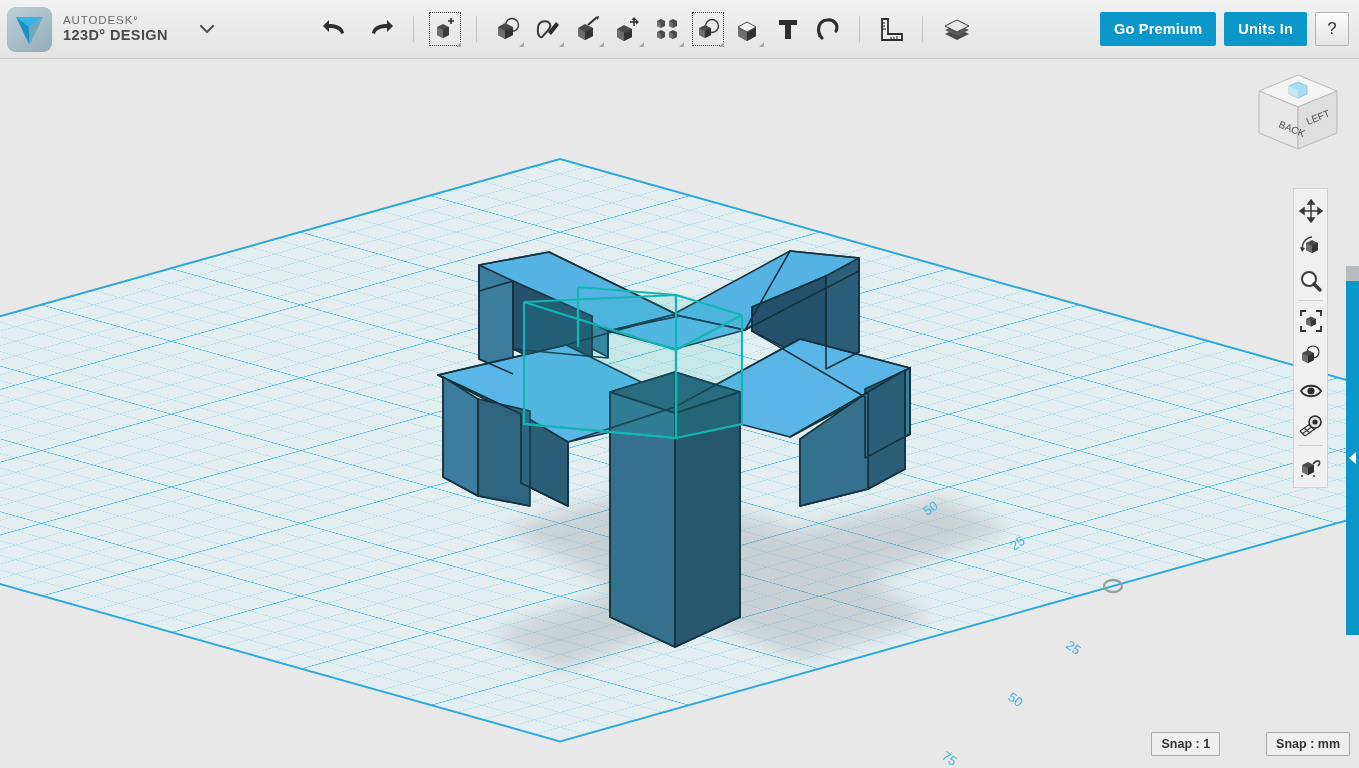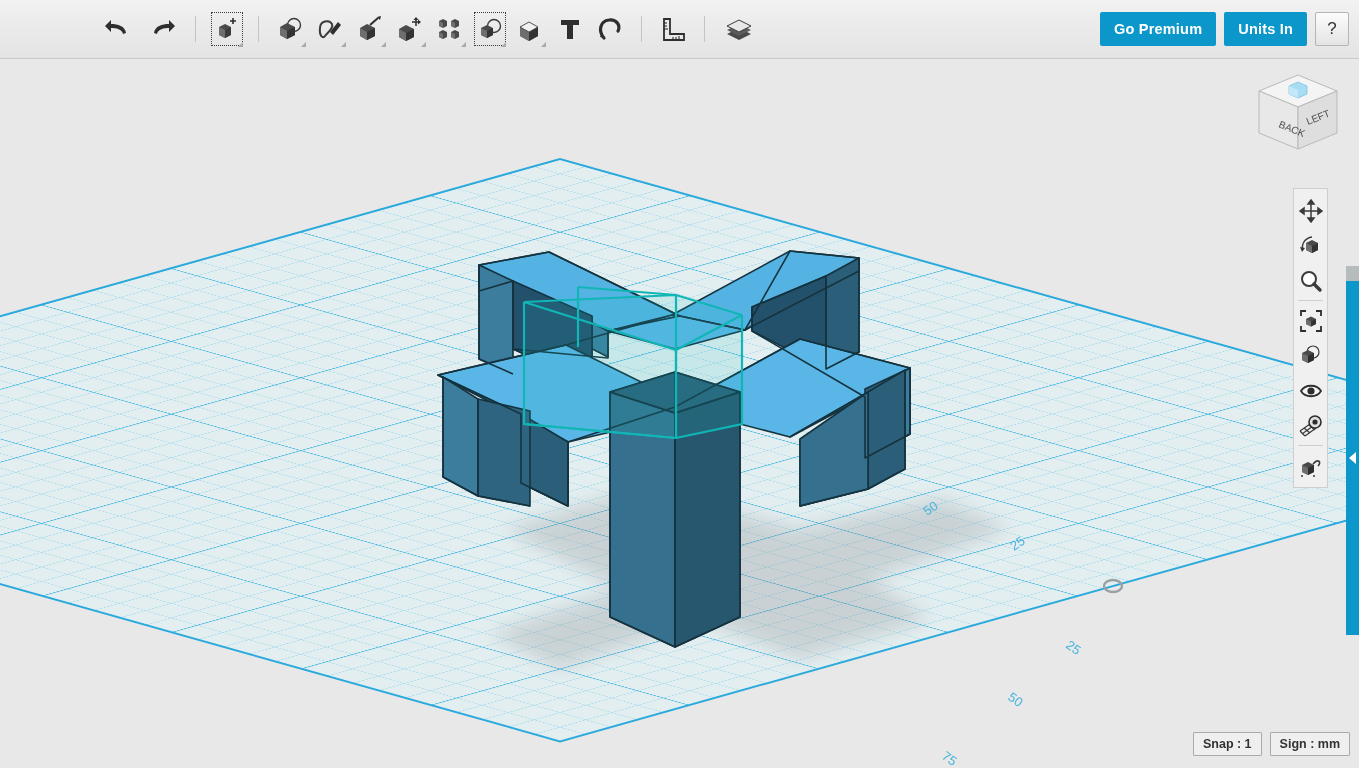--- a/index.html
+++ b/index.html
@@ -119,29 +119,48 @@
   
   #status-bar {
     position: absolute; right: 9px; bottom: 12px;
     display: flex; gap: 8px;
   }
   .status-box {
     background: #efefef; border: 1px solid #aaa;
     font-size: 12.5px; font-weight: bold; color: #333;
     padding: 4px 9px; border-radius: 1px; cursor: pointer;
     white-space: nowrap;
+    margin-left: 38px;
   }
 </style>
 </head>
 <body>
 
 <div id="app">
 
   <div id="header">
 
+    <div class="brand">
+      <div class="brand-logo">
+        <svg width="45" height="45" viewBox="0 0 45 45">
+          <path d="M9 10 L36 10 L22.5 20 Z" fill="#35b5e5"></path>
+          <path d="M9 10 L22.5 20 L22.5 38 Z" fill="#1d8fc4"></path>
+          <path d="M36 10 L22.5 20 L22.5 38 Z" fill="#6fa7bd"></path>
+        </svg>
+      </div>
+      <div class="brand-text">
+        <div class="brand-top">AUTODESK°</div>
+        <div class="brand-bottom">123D° DESIGN</div>
+      </div>
+      <div class="brand-caret">
+        <svg width="16" height="10" viewBox="0 0 16 10">
+          <path d="M2 2 L8 8 L14 2" stroke="#555" stroke-width="2.2" fill="none" stroke-linecap="round"></path>
+        </svg>
+      </div>
+    </div>
 
     <div id="undo-redo">
       <div class="tb-btn arrow-btn">
         <svg width="28" height="20" viewBox="0 0 28 20">
           <path d="M22 14 C21 7 14 5 7 5 L7 1 L1 7 L7 13 L7 9 C12 9 18 10 19 15 Z" fill="#2e2e2e"></path>
         </svg>
       </div>
       <div class="tb-btn arrow-btn">
         <svg width="28" height="20" viewBox="0 0 28 20">
           <path d="M6 14 C7 7 14 5 21 5 L21 1 L27 7 L21 13 L21 9 C16 9 10 10 9 15 Z" fill="#2e2e2e"></path>
@@ -503,21 +522,21 @@
           <path d="M9 14 L15 11 L15 18 L9 21 Z" fill="#2e2e2e"></path>
           <path d="M14 10 C19 4 23 8 19 12" fill="none" stroke="#3a3a3a" stroke-width="1.6"></path>
           <circle cx="3" cy="22" r="1" fill="#3a3a3a"></circle>
           <circle cx="15" cy="22" r="1" fill="#3a3a3a"></circle>
         </svg>
       </div>
     </div>
 
     <div id="status-bar">
       <div class="status-box">Snap : 1</div>
-      <div class="status-box">Sign : mm</div>
+      <div class="status-box">Snap : mm</div>
     </div>
   </div>
 
   <div id="panel-tab-top"></div>
   <div id="panel-tab">
     <svg width="8" height="12" viewBox="0 0 8 12">
       <path d="M7 0 L7 12 L0 6 Z" fill="#ffffff"></path>
     </svg>
   </div>
 

